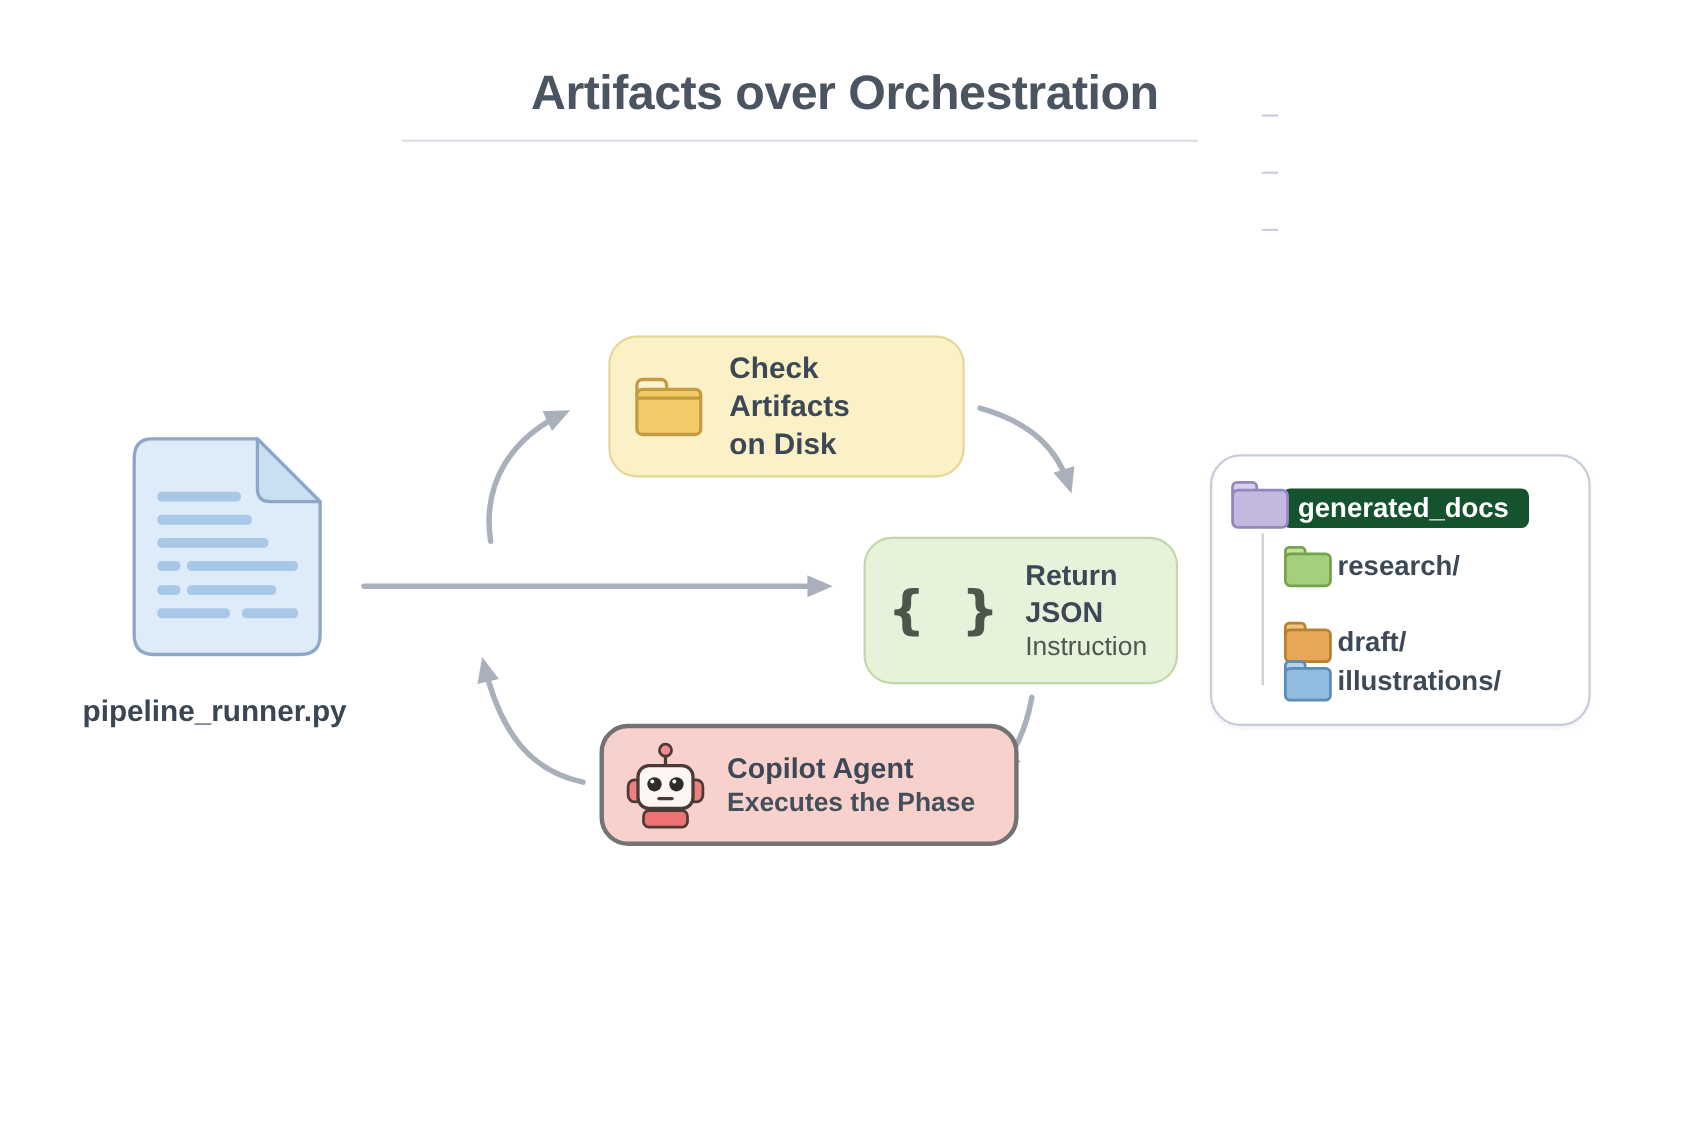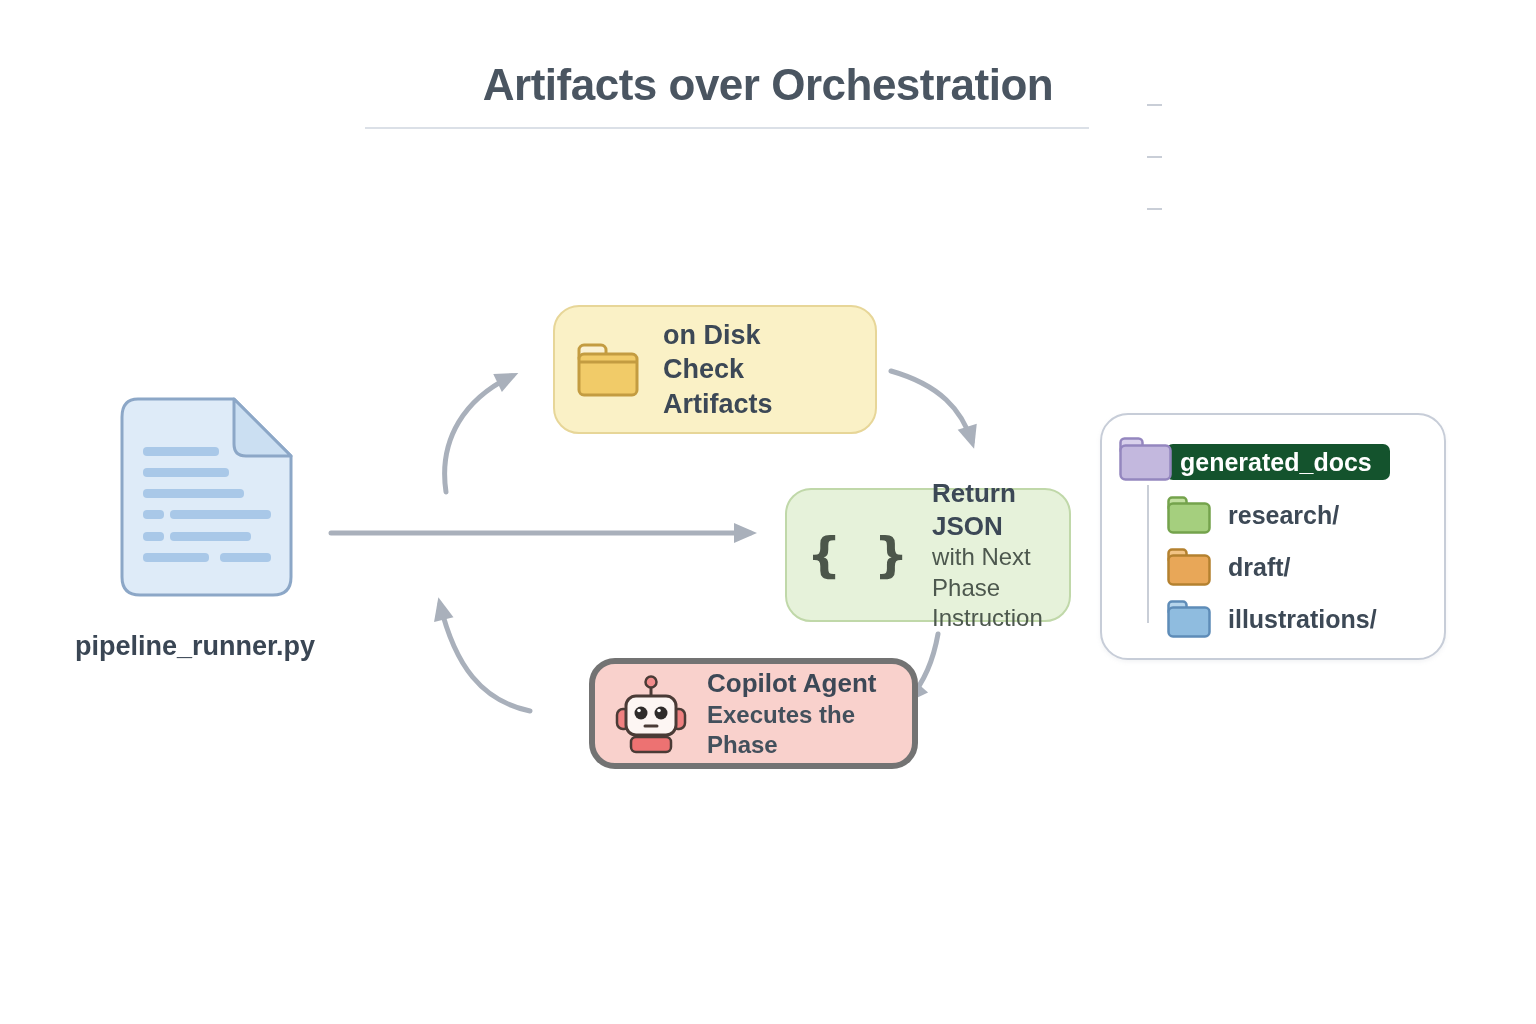--- a/index.html
+++ b/index.html
@@ -51,22 +51,22 @@
     background: #e6f2da; border: 2px solid #c0d8a9;
   }
   .braces-icon {
     font-size: 48px; font-weight: 700; color: #4c564a;
     letter-spacing: 8px; margin-right: 16px; flex: 0 0 auto;
     font-family: "DejaVu Sans", sans-serif;
   }
   .box-json .l1 { font-size: 26px; }
   .box-json .l2 { font-size: 24px; color: #4d584e; }
   .box-agent {
-    left: 545px; top: 658px; width: 329px; height: 111px;
-    background: #f9d1cc; border: 6px solid #737373; margin-left: 44px;
+    left: 545px; top: 658px; width: 381px; height: 111px;
+    background: #f9d1cc; border: 4px solid #737373;
   }
   .box-agent .robot-icon { margin-right: 20px; flex: 0 0 auto; }
   .box-agent .l1 { font-size: 26px; }
   .box-agent .l2 { font-size: 24px; font-weight: 700; color: #43505c; }
 
   
   .panel {
     left: 1100px; top: 413px; width: 346px; height: 247px;
     background: #ffffff;
     border: 2px solid #c7cdd8;
@@ -75,21 +75,21 @@
   }
   .root-label {
     left: 1166px; top: 444px; height: 36px;
     padding: 0 18px 0 14px;
     background: #14532d; border-radius: 7px;
     color: #ffffff; font-size: 25px; font-weight: 700;
     line-height: 36px;
   }
   .tree-vline { left: 1147px; top: 485px; width: 2px; height: 138px; background: #c9ced7; }
   .tree-tick  { width: 15px; height: 2px; background: #c9ced7; left: 1147px; }
-  .tree-row { display: flex; align-items: center; gap: 16px; }
+  .tree-row { display: flex; align-items: center; gap: 4px; }
   .tree-row .lbl { font-size: 25px; font-weight: 600; color: #3d4956; }
 
   svg { display: block; }
   .arrow-layer { left: 0; top: 0; pointer-events: none; }
 </style>
 </head>
 <body>
 
 <div class="abs title">Artifacts over Orchestration</div>
 <div class="abs title-rule"></div>
@@ -126,30 +126,29 @@
 </svg>
 <div class="abs file-label">pipeline_runner.py</div>
 
 <div class="abs box box-check">
   <svg class="folder-icon" width="66" height="58" viewBox="0 0 66 58">
     <rect x="4" y="4" width="27" height="18" rx="5" fill="#fbf2d4" stroke="#c39c41" stroke-width="3"></rect>
     <rect x="4" y="13" width="58" height="41" rx="5" fill="#f1cb68" stroke="#c39c41" stroke-width="3"></rect>
     <line x1="4" y1="21" x2="62" y2="21" stroke="#c39c41" stroke-width="3"></line>
   </svg>
   <div class="txt">
+    <div class="l1">Check Artifacts</div>
     <div class="l1">on Disk</div>
-    <div class="l1">Check Artifacts</div>
   </div>
 </div>
 
 <div class="abs box box-json">
   <span class="braces-icon">{ }</span>
   <div class="txt">
     <div class="l1">Return JSON</div>
-    <div class="l2">with Next Phase</div>
     <div class="l2">Instruction</div>
   </div>
 </div>
 
 <div class="abs box box-agent">
   <svg class="robot-icon" width="72" height="82" viewBox="0 0 72 82">
     <line x1="36" y1="12" x2="36" y2="24" stroke="#4a3b36" stroke-width="3"></line>
     <circle cx="36" cy="9" r="5.5" fill="#f28b8b" stroke="#4a3b36" stroke-width="2.5"></circle>
     <rect x="2" y="36" width="13" height="20" rx="6" fill="#ef8080" stroke="#4a3b36" stroke-width="2.5"></rect>
     <rect x="57" y="36" width="13" height="20" rx="6" fill="#ef8080" stroke="#4a3b36" stroke-width="2.5"></rect>
@@ -181,21 +180,21 @@
 <div class="abs tree-tick" style="top:208px;"></div>
 
 <div class="abs tree-row" style="left:1166px; top:495px;">
   <svg width="46" height="40" viewBox="0 0 46 40">
     <rect x="2.5" y="2.5" width="18" height="13" rx="3.5" fill="#c2e0a0" stroke="#74a34c" stroke-width="2.5"></rect>
     <rect x="2.5" y="8.5" width="41" height="29" rx="4.5" fill="#a5cf7e" stroke="#74a34c" stroke-width="2.5"></rect>
   </svg>
   <span class="lbl">research/</span>
 </div>
 
-<div class="abs tree-row" style="left:1166px; top:547px;align-items:center;">
+<div class="abs tree-row" style="left:1166px; top:564px;align-items:center;">
   <svg width="46" height="40" viewBox="0 0 46 40">
     <rect x="2.5" y="2.5" width="18" height="13" rx="3.5" fill="#f2c384" stroke="#b4812f" stroke-width="2.5"></rect>
     <rect x="2.5" y="8.5" width="41" height="29" rx="4.5" fill="#e8a758" stroke="#b4812f" stroke-width="2.5"></rect>
   </svg>
   <span class="lbl">draft/</span>
 </div>
 
 <div class="abs tree-row" style="left:1166px; top:599px;">
   <svg width="46" height="40" viewBox="0 0 46 40">
     <rect x="2.5" y="2.5" width="18" height="13" rx="3.5" fill="#b6d5ec" stroke="#5e8cb8" stroke-width="2.5"></rect>

